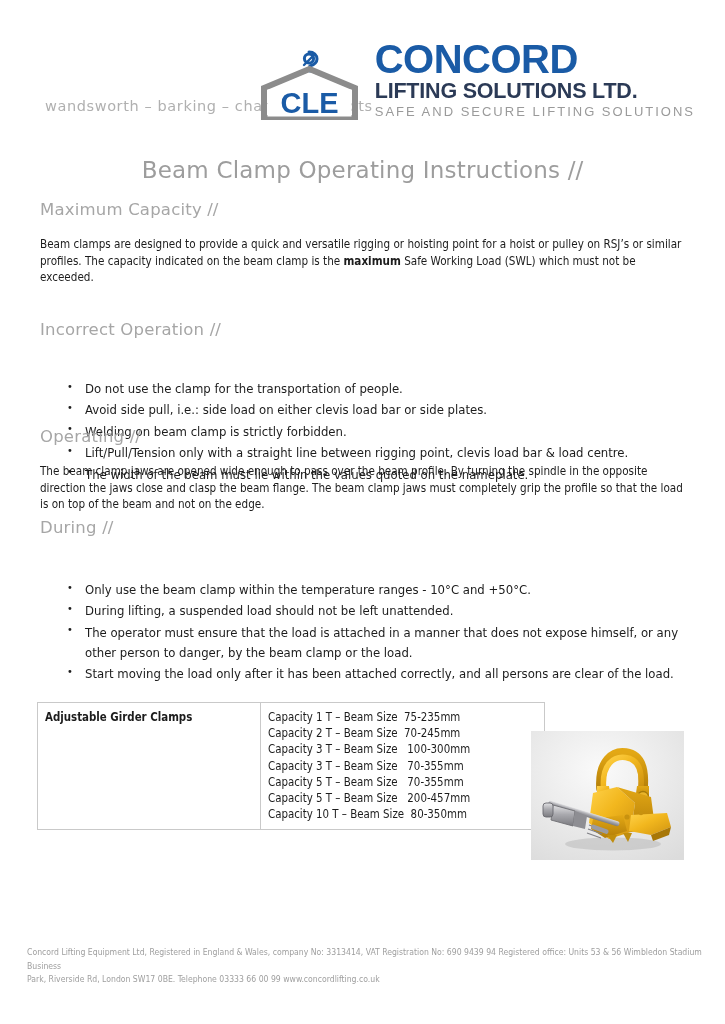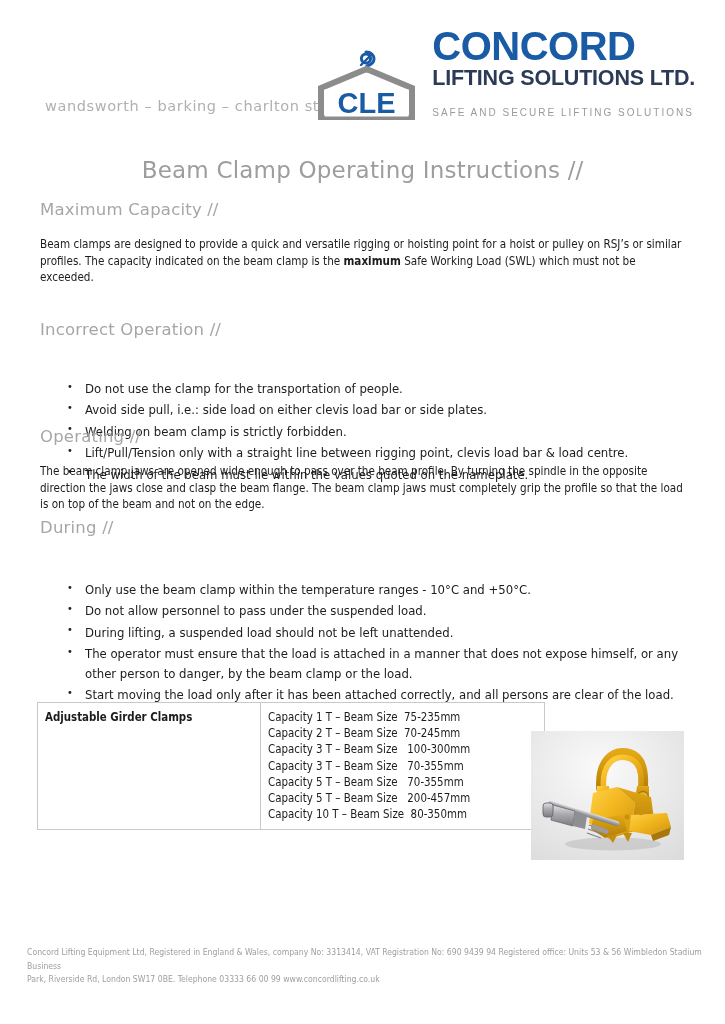--- a/index.html
+++ b/index.html
@@ -71,24 +71,24 @@
     font-family: "Liberation Sans", sans-serif;
     font-weight: bold;
     font-size: 21.5px;
     letter-spacing: -0.2px;
     color: #2b3a56;
     line-height: 1.05;
     margin-top: 1px;
   }
   .logo-tag {
     font-family: "Liberation Sans", sans-serif;
-    font-size: 10px;
+    font-size: 13px;
     letter-spacing: 2.0px;
     color: #9a9a9a;
-    margin-top: 18px;
+    margin-top: 2px;
   }
 
   
   .doc-title {
     position: absolute;
     top: 157px;
     left: 0;
     width: 725px;
     text-align: center;
     font-family: "DejaVu Sans", sans-serif;
@@ -282,21 +282,20 @@
     </div>
 
     <div id="sec-caution" class="section-block">
       <h2 class="section">
         <span>During</span>
         <span class="slashes">//</span>
       </h2>
       <div class="gap-b"></div>
       <ul class="bullets">
         <li>Only use the beam clamp within the temperature ranges - 10°C and +50°C.</li>
-        <li>Do not allow personnel to pass under the suspended load.</li>
         <li>During lifting, a suspended load should not be left unattended.</li>
         <li>The operator must ensure that the load is attached in a manner that does not expose himself, or any other person to danger, by the beam clamp or the load.</li>
         <li>Start moving the load only after it has been attached correctly, and all persons are clear of the load.</li>
       </ul>
     </div>
 
   </div>
 
   <table class="spec-table">
     <tbody>

